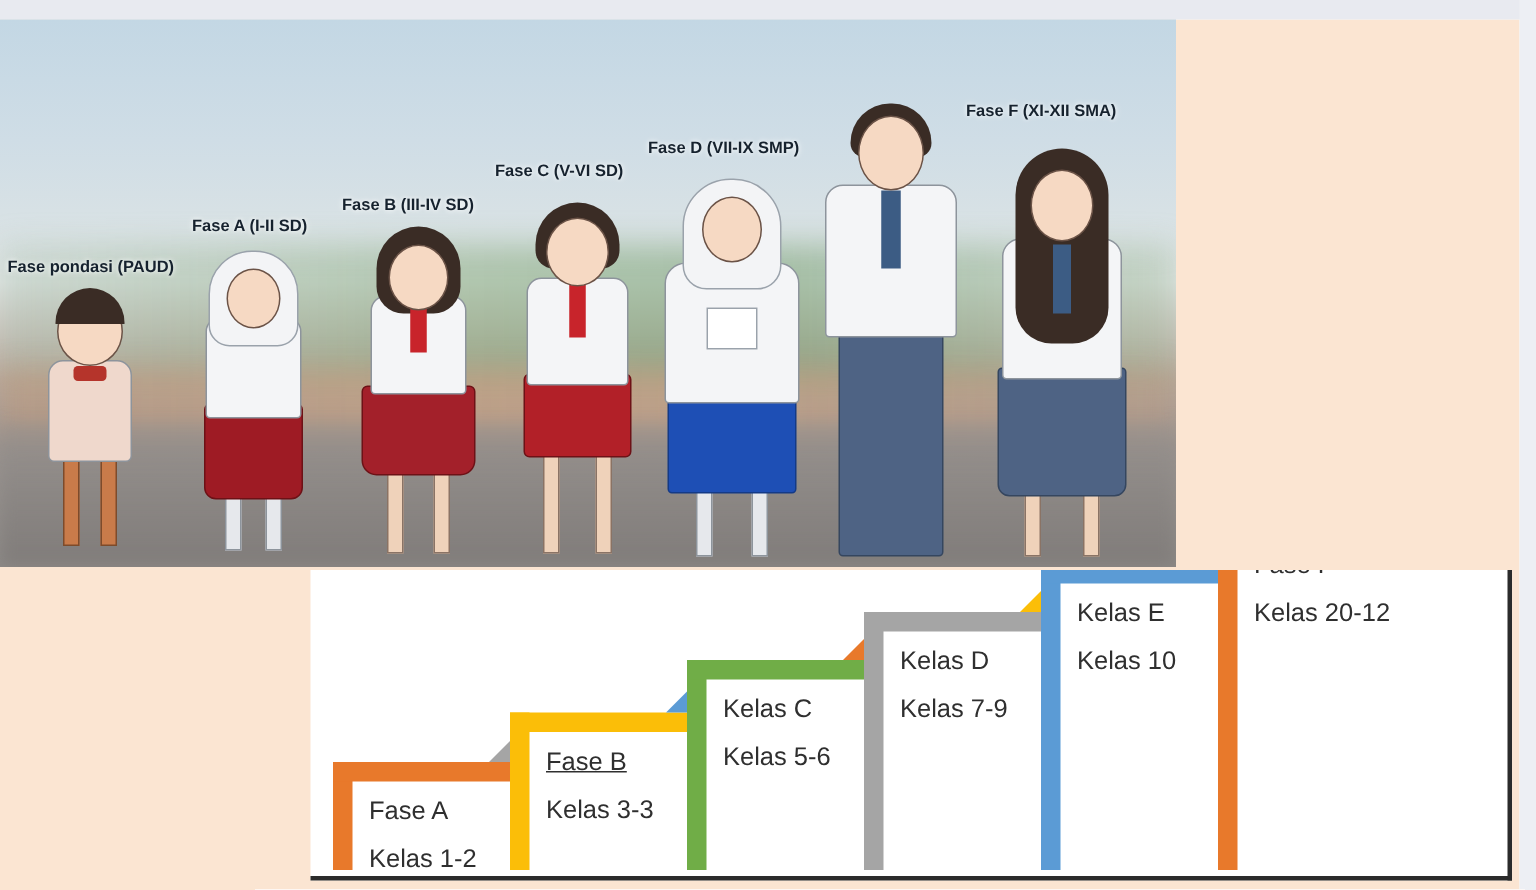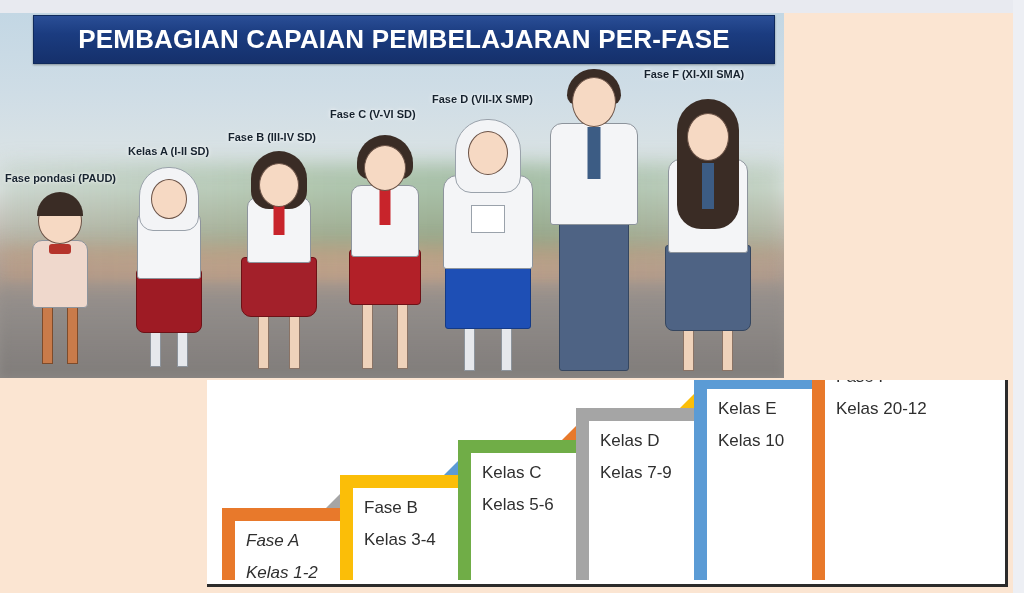--- a/index.html
+++ b/index.html
@@ -299,47 +299,44 @@
       </div>
       <div class="fig-bottom" style="top:146px;width:84px;height:84px;background:#4E6384;border-color:#35465f;border-radius:3px 3px 8px 8px;"></div>
       <div class="fig-body" style="top:60px;width:78px;height:92px;border-radius:12px 12px 3px 3px;"></div>
       <div class="fig-tie" style="top:64px;width:12px;height:46px;background:#3C5C84;"></div>
       <div class="fig-hair" style="top:0;width:62px;height:130px;border-radius:31px 31px 24px 24px;"></div>
       <div class="fig-head" style="top:14px;width:40px;height:46px;z-index:5;"></div>
     </div>
 
     <div id="fig-labels">
         <div class="fig-label" style="left: 5px; top: 159px;">Fase pondasi (PAUD)</div>
-        <div class="fig-label" style="left: 128px; top: 132px;">Kelas A (I-II SD)</div>
+        <div class="fig-label" style="left: 128px; top: 132px;">Fase A (I-II SD)</div>
         <div class="fig-label" style="left: 228px; top: 118px;">Fase B (III-IV SD)</div>
         <div class="fig-label" style="left: 330px; top: 95px;">Fase C (V-VI SD)</div>
         <div class="fig-label" style="left: 432px; top: 80px;">Fase D (VII-IX SMP)</div>
         <div class="fig-label" style="left: 644px; top: 55px;">Fase F (XI-XII SMA)</div>
       </div>
   </div>
 
-  <div class="title-banner">
-    <span class="title-text">PEMBAGIAN CAPAIAN PEMBELAJARAN PER-FASE</span>
-  </div>
 
   <div class="stair-panel">
     <div id="steps">
-        <div class="step" style="left: 15px; top: 128px; width: 156px; height: 72px; font-style: italic;">
+        <div class="step" style="left: 15px; top: 128px; width: 156px; height: 72px;">
           <div class="riser" style="height: 72px; background: rgb(232, 121, 43);"></div>
           <div class="tread" style="width: 130px; background: rgb(232, 121, 43);"></div>
           <div class="tri" style="left: 104px; border-left-color: transparent; border-bottom-color: rgb(165, 165, 165);"></div>
           <div class="lbl phase" style="left: 24px; top: 24px;">Fase A</div>
           <div class="lbl grade" style="left: 24px; top: 56px;">Kelas 1-2</div>
         </div>
         <div class="step" style="left: 133px; top: 95px; width: 130px; height: 105px;">
           <div class="riser" style="height: 105px; background: rgb(251, 190, 8);"></div>
           <div class="tread" style="width: 130px; background: rgb(251, 190, 8);"></div>
           <div class="tri" style="left: 104px; border-left-color: transparent; border-bottom-color: rgb(91, 155, 213);"></div>
-          <div class="lbl phase" style="left: 24px; top: 24px;">Fase B</div>
-          <div class="lbl grade" style="left: 24px; top: 56px;">Kelas 3-4</div>
+          <div class="lbl phase" style="left: 24px; top: 24px; text-decoration: underline;">Fase B</div>
+          <div class="lbl grade" style="left: 24px; top: 56px;">Kelas 3-3</div>
         </div>
         <div class="step" style="left: 251px; top: 60px; width: 130px; height: 140px;">
           <div class="riser" style="height: 140px; background: rgb(112, 173, 71);"></div>
           <div class="tread" style="width: 130px; background: rgb(112, 173, 71);"></div>
           <div class="tri" style="left: 104px; border-left-color: transparent; border-bottom-color: rgb(232, 121, 43);"></div>
           <div class="lbl phase" style="left: 24px; top: 24px;">Kelas C</div>
           <div class="lbl grade" style="left: 24px; top: 56px;">Kelas 5-6</div>
         </div>
         <div class="step" style="left: 369px; top: 28px; width: 130px; height: 172px;">
           <div class="riser" style="height: 172px; background: rgb(165, 165, 165);"></div>

